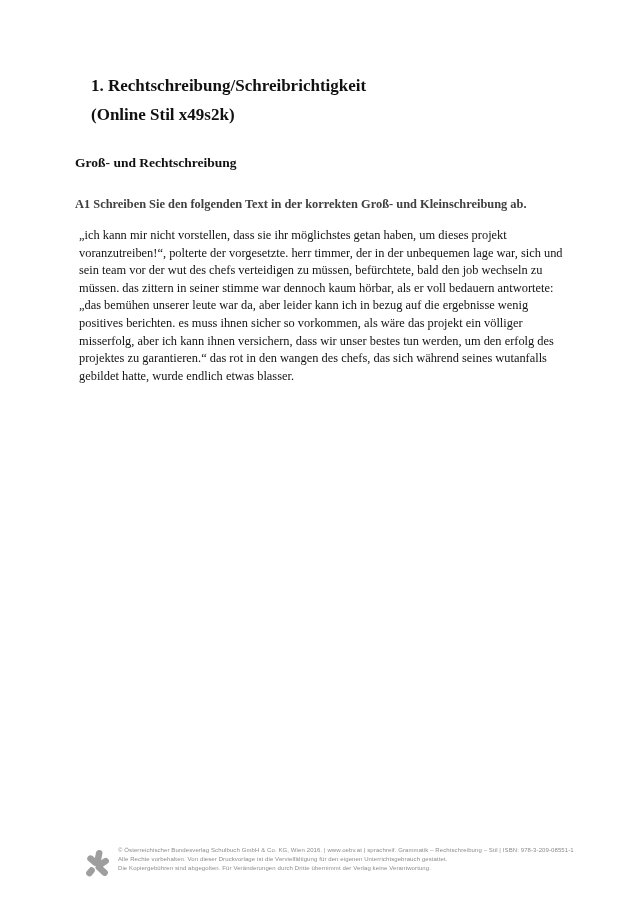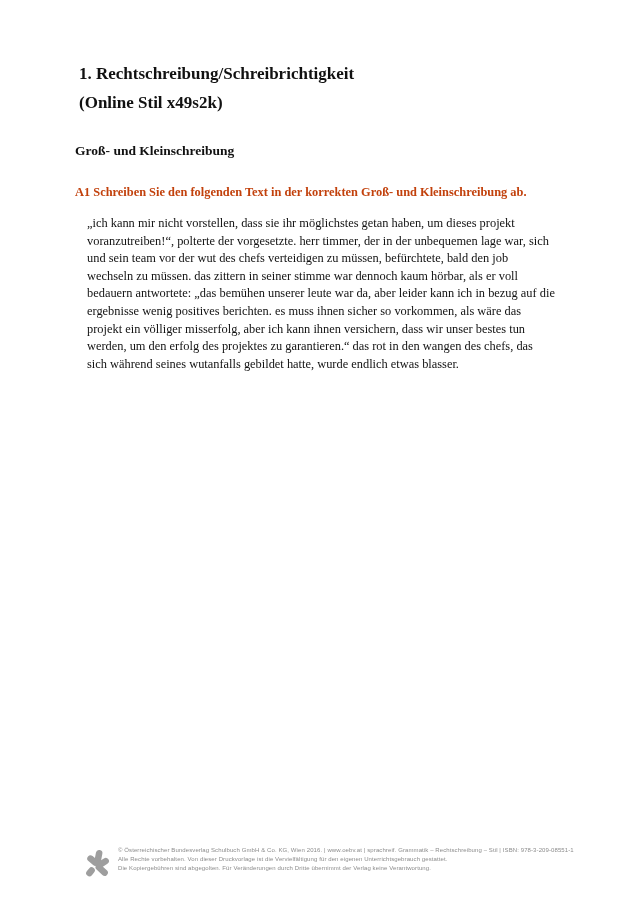--- a/index.html
+++ b/index.html
@@ -16,21 +16,21 @@
     font-family: "Liberation Serif", serif;
     color: #111111;
   }
   .content {
     position: absolute;
     left: 75px;
     top: 0;
     width: 492px;
   }
   .doc-title {
-    margin: 4px;
+    margin: 16px;
     padding-top: 55px;
     font-size: 17px;
     font-weight: bold;
     line-height: 29px;
     color: #111111;
   }
   .doc-title .title-line {
     display: block;
   }
   .section-heading {
@@ -40,24 +40,24 @@
     font-weight: bold;
     line-height: 16px;
     color: #111111;
   }
   .task-instruction {
     margin: 0;
     margin-top: 26px;
     font-size: 12.4px;
     font-weight: bold;
     line-height: 15px;
-    color: #c2410c;
+    color: #404040;
   }
   .exercise-text {
-    margin: 12px;
+    margin: 4px;
     margin-top: 15px;
     font-size: 12.4px;
     font-weight: normal;
     line-height: 17.6px;
     text-align: left;
     color: #111111;
   }
   .footer {
     position: absolute;
     left: 84px;
@@ -86,21 +86,21 @@
 
 <div class="page">
 
   <div class="content">
 
     <h1 class="doc-title">
       <span class="title-line">1. Rechtschreibung/Schreibrichtigkeit</span>
       <span class="title-line">(Online Stil x49s2k)</span>
     </h1>
 
-    <h2 class="section-heading">Groß- und Kleinschreibung</h2>
+    <h2 class="section-heading">Groß- und Rechtschreibung</h2>
 
     <p class="task-instruction">A1 Schreiben Sie den folgenden Text in der korrekten Groß- und Kleinschreibung ab.</p>
 
     <p class="exercise-text">„ich kann mir nicht vorstellen, dass sie ihr möglichstes getan haben, um dieses projekt voranzutreiben!“, polterte der vorgesetzte. herr timmer, der in der unbequemen lage war, sich und sein team vor der wut des chefs verteidigen zu müssen, befürchtete, bald den job wechseln zu müssen. das zittern in seiner stimme war dennoch kaum hörbar, als er voll bedauern antwortete: „das bemühen unserer leute war da, aber leider kann ich in bezug auf die ergebnisse wenig positives berichten. es muss ihnen sicher so vorkommen, als wäre das projekt ein völliger misserfolg, aber ich kann ihnen versichern, dass wir unser bestes tun werden, um den erfolg des projektes zu garantieren.“ das rot in den wangen des chefs, das sich während seines wutanfalls gebildet hatte, wurde endlich etwas blasser.</p>
 
   </div>
 
   <div class="footer">
 
     <span class="logo-wrap">

